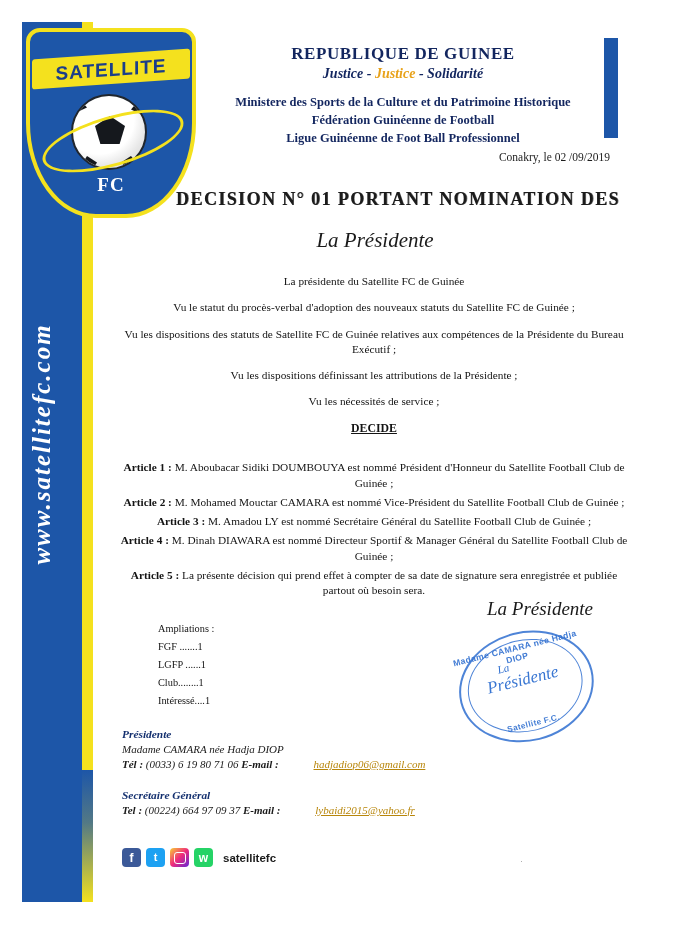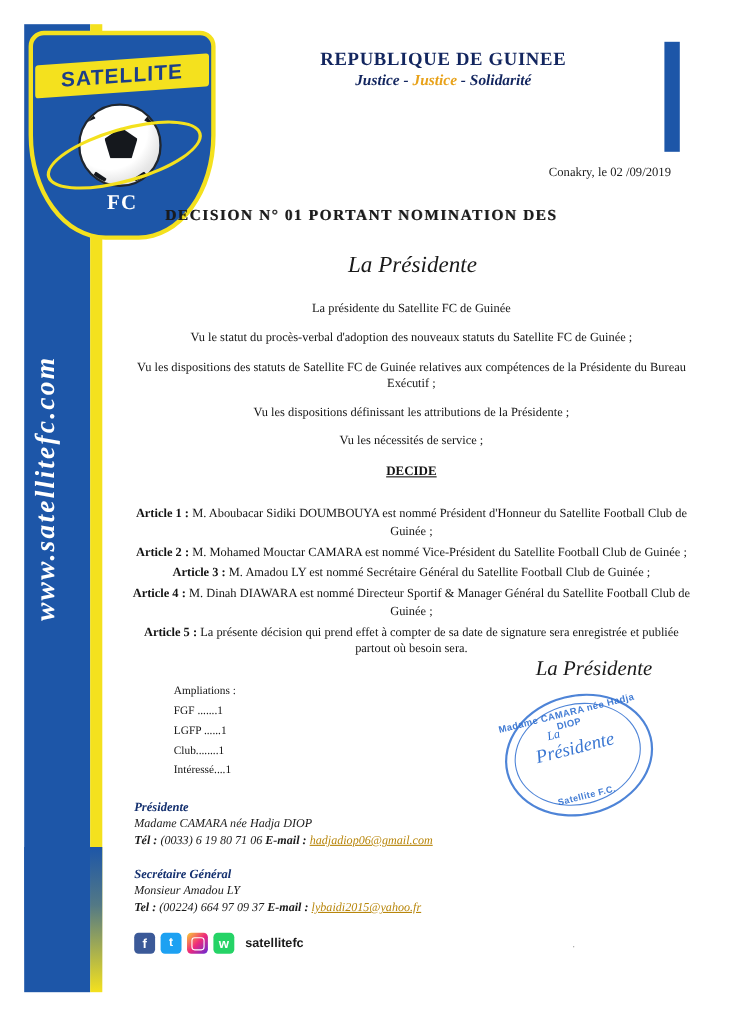--- a/index.html
+++ b/index.html
@@ -205,24 +205,24 @@
     color: #1c1c1c;
     font-family: "Liberation Serif", serif;
   }
 
   
   .decision-title {
     position: absolute;
     left: 150px;
     top: 186px;
     width: 470px;
-    text-align: left;
-    font-family: "Liberation Serif", serif;
-    font-weight: bold;
-    font-size: 14px;
+    text-align: right;
+    font-family: "Liberation Serif", serif;
+    font-weight: bold;
+    font-size: 18px;
     letter-spacing: 1.4px;
     line-height: 1.5;
     color: #1b1b1b;
     text-shadow: 0.6px 0 0 rgba(0,0,0,0.55);
   }
   .presidente-script-1 {
     position: absolute;
     left: 255px;
     top: 228px;
     width: 240px;
@@ -368,20 +368,21 @@
     font-style: italic;
     color: #1a1a1a;
     font-size: 11px;
     margin-bottom: 3px;
   }
   .f-line b { font-weight: bold; }
   .f-mail {
     color: #b8860b;
     text-decoration: underline;
     font-style: italic;
+    margin-left: 32px;
   }
   .footer-gap { height: 16px; }
 
   
   .social {
     position: absolute;
     left: 122px;
     top: 848px;
     display: flex;
     align-items: center;
@@ -455,20 +456,25 @@
   <div class="right-bar"></div>
 
   <div class="header">
     <div class="h-republic">REPUBLIQUE DE GUINEE</div>
     <div class="h-motto">
       <span>Justice</span>
       <span class="sep">-</span>
       <span class="just">Justice</span>
       <span class="sep">-</span>
       <span>Solidarité</span>
+    </div>
+    <div class="h-min">
+      <div>Ministere des Sports de la Culture et du Patrimoine Historique</div>
+      <div>Fédération Guinéenne de Football</div>
+      <div>Ligue Guinéenne de Foot Ball Professionnel</div>
     </div>
   </div>
 
   <div class="city-date">Conakry, le 02 /09/2019</div>
 
   <div class="decision-title">
     <div>DECISION N° 01 PORTANT NOMINATION DES</div>
   </div>
   <div class="presidente-script-1">La Présidente</div>
 
@@ -532,21 +538,20 @@
         <span>(0033) 6 19 80 71 06</span>
         <b>E-mail :</b>
         <span class="f-mail">hadjadiop06@gmail.com</span>
       </div>
     </div>
 
     <div class="footer-gap"></div>
 
     <div>
       <div class="f-role">Secrétaire Général</div>
-      <div class="f-line">Monsieur Amadou LY</div>
       <div class="f-line">
         <b>Tel :</b>
         <span>(00224) 664 97 09 37</span>
         <b>E-mail :</b>
         <span class="f-mail">lybaidi2015@yahoo.fr</span>
       </div>
     </div>
   </div>
 
   <div class="social">

